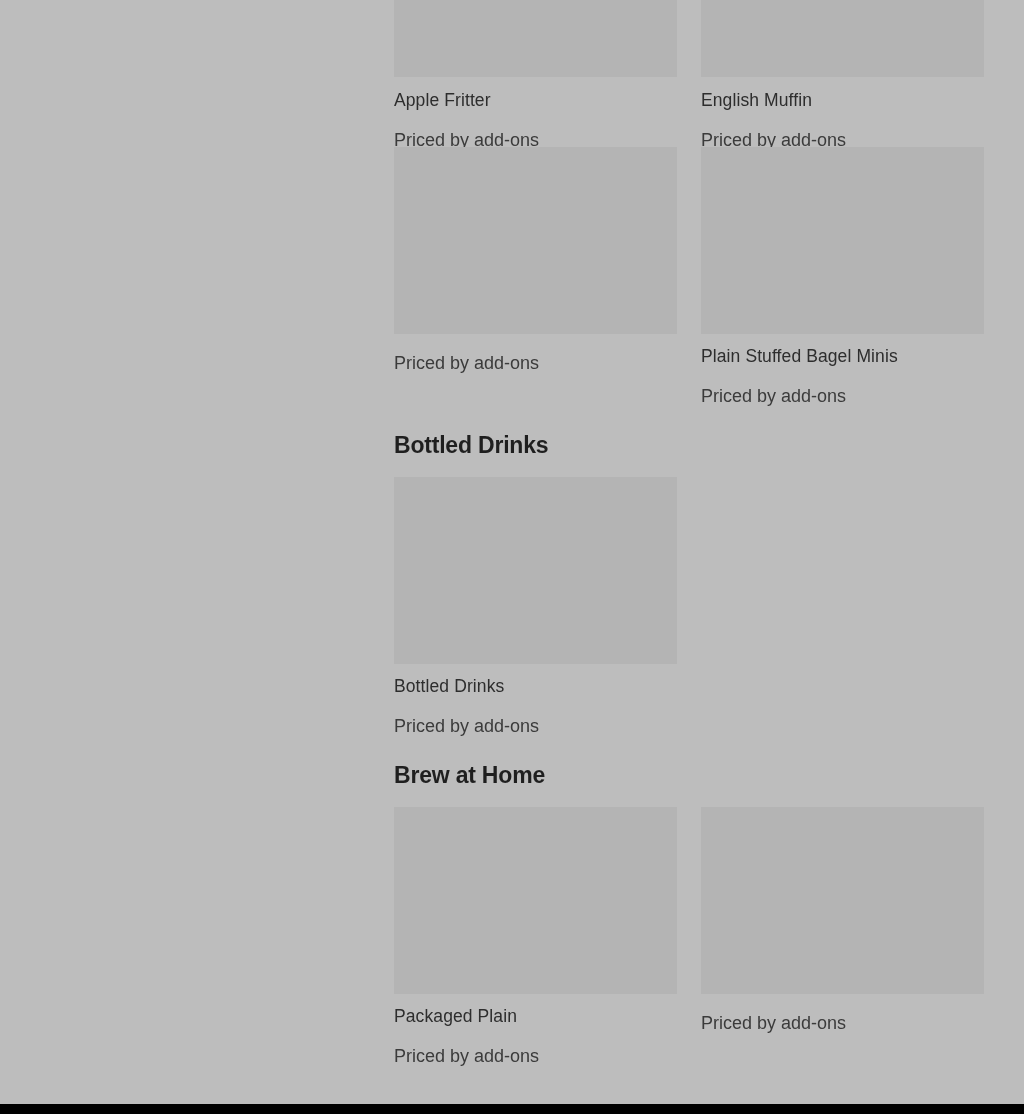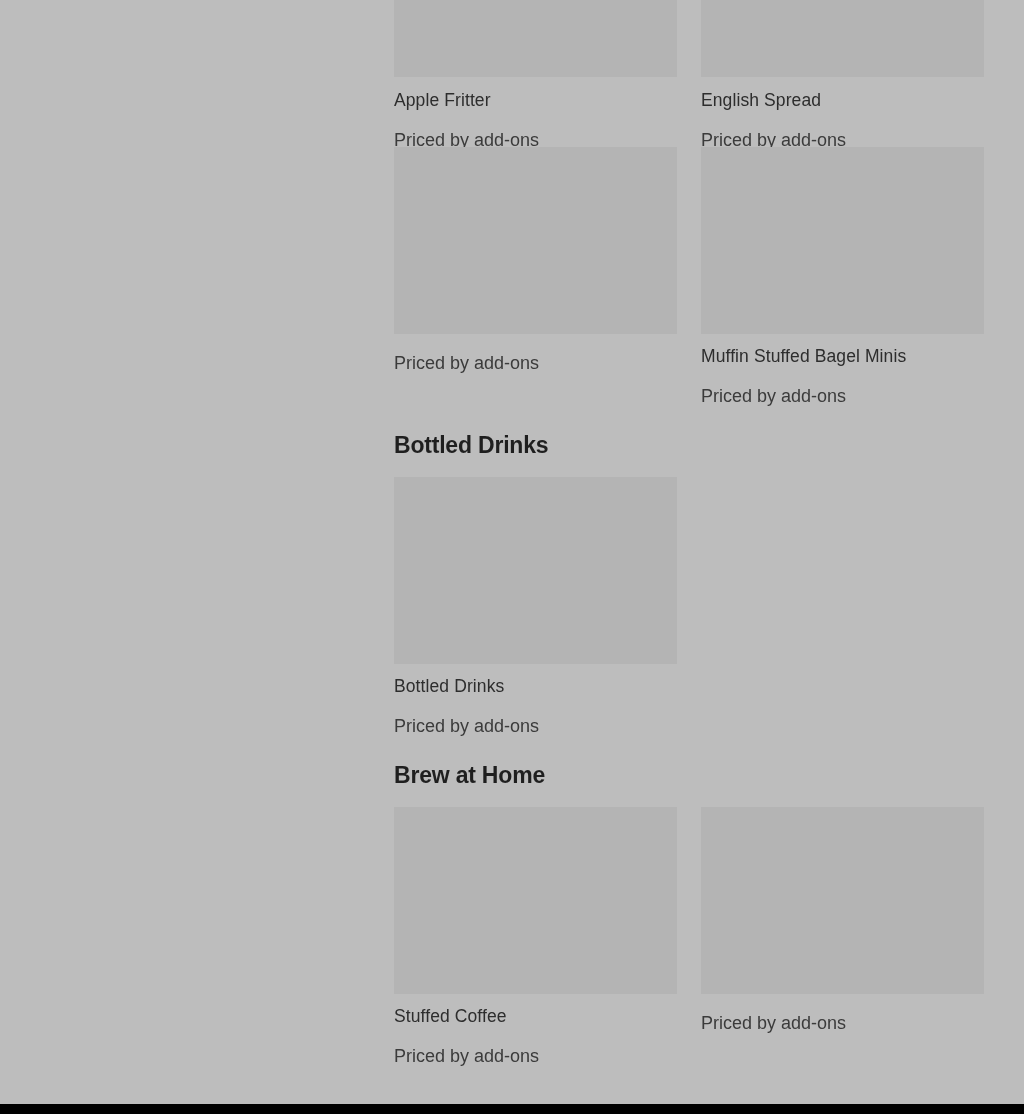--- a/index.html
+++ b/index.html
@@ -107,48 +107,48 @@
 
   <div class="row1-thumb r1c1"></div>
   <div class="row1-thumb r1c2"></div>
 
   <div class="r1c1-text">
     <div class="card-title">Apple Fritter</div>
     <div class="card-sub">Priced by add-ons</div>
   </div>
 
   <div class="r1c2-text">
-    <div class="card-title">English Spread</div>
+    <div class="card-title">English Muffin</div>
     <div class="card-sub">Priced by add-ons</div>
   </div>
 
   <div class="card r2c1">
     <div class="card-thumb"></div>
     <div class="card-sub">Priced by add-ons</div>
   </div>
 
   <div class="card r2c2">
     <div class="card-thumb"></div>
-    <div class="card-title">Muffin Stuffed Bagel Minis</div>
+    <div class="card-title">Plain Stuffed Bagel Minis</div>
     <div class="card-sub">Priced by add-ons</div>
   </div>
 
   <div class="section-heading sec-bottled-heading">Bottled Drinks</div>
 
   <div class="card bottled-card">
     <div class="card-thumb"></div>
     <div class="card-title">Bottled Drinks</div>
     <div class="card-sub">Priced by add-ons</div>
   </div>
 
   <div class="section-heading sec-brew-heading">Brew at Home</div>
 
   <div class="card brew-c1">
     <div class="card-thumb"></div>
-    <div class="card-title">Stuffed Coffee</div>
+    <div class="card-title">Packaged Plain</div>
     <div class="card-sub">Priced by add-ons</div>
   </div>
 
   <div class="card brew-c2">
     <div class="card-thumb"></div>
     <div class="card-sub">Priced by add-ons</div>
   </div>
 
 </div>
 

